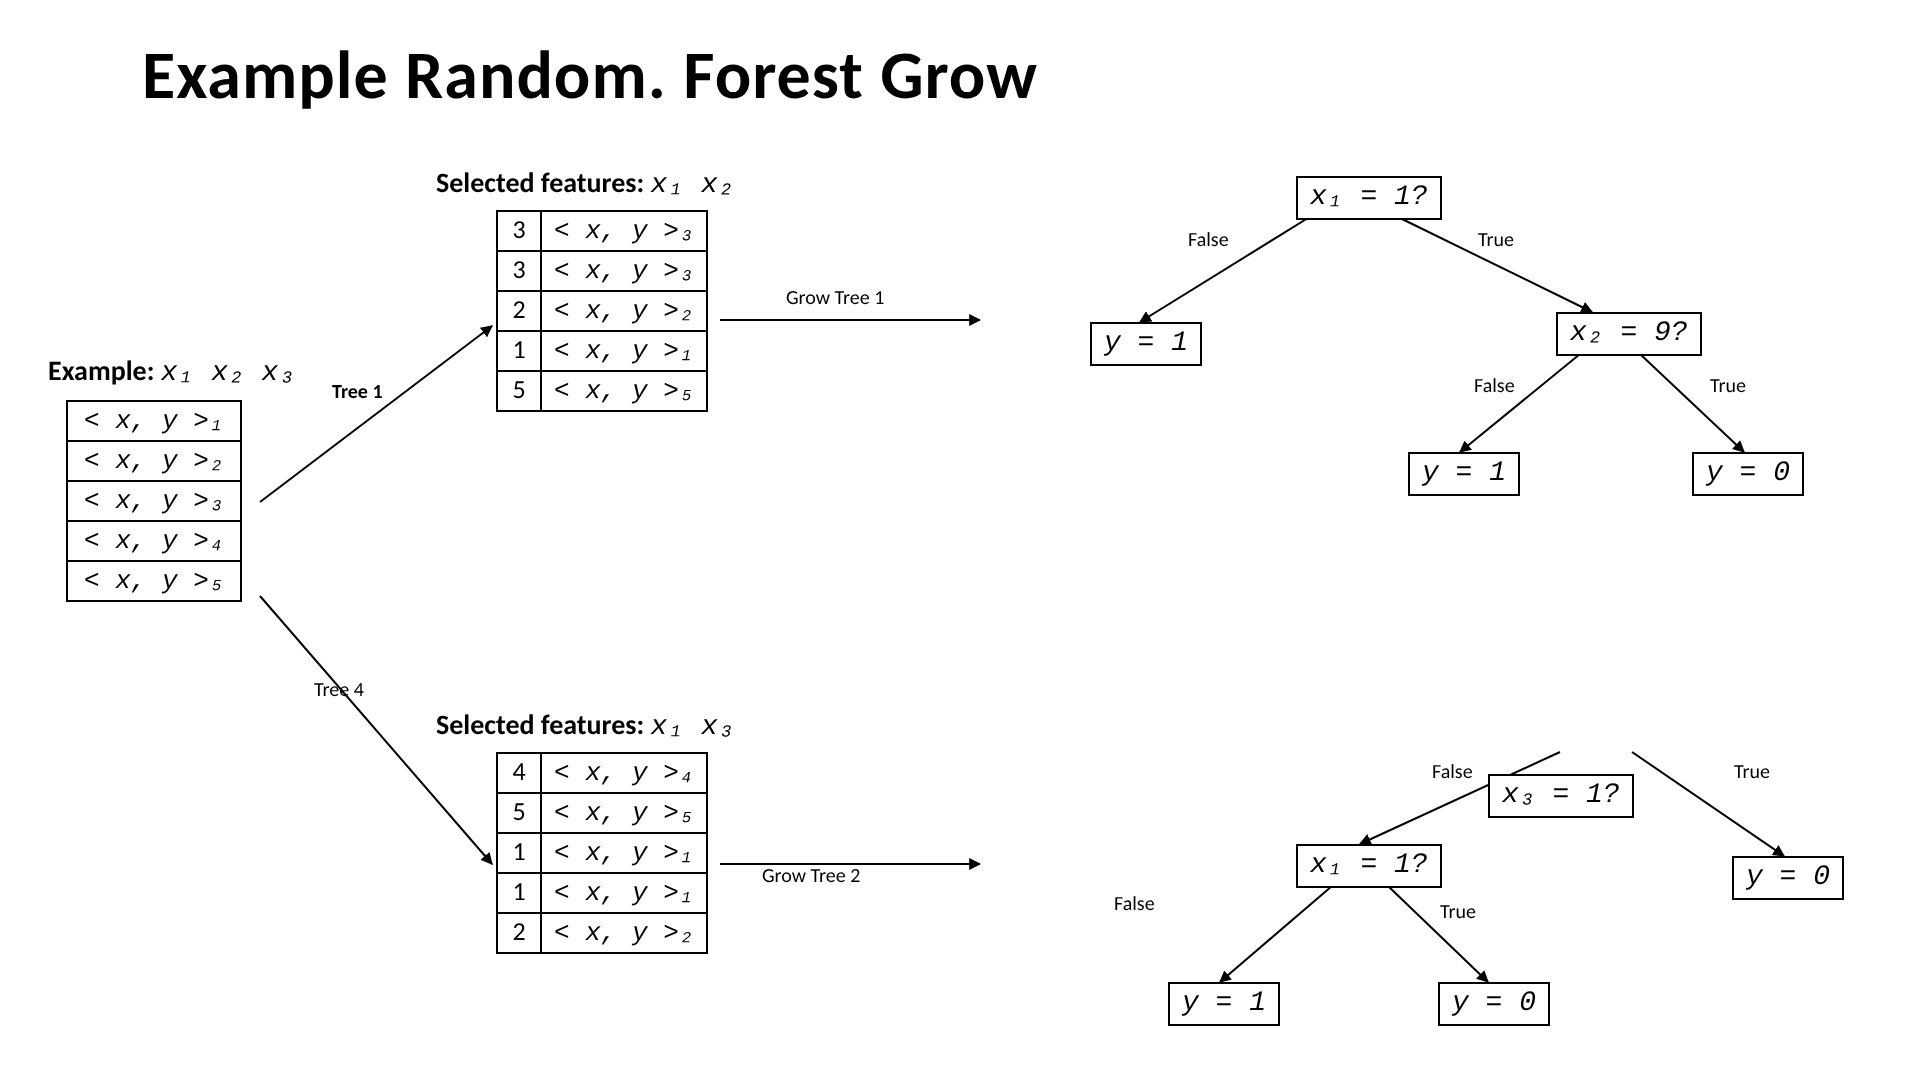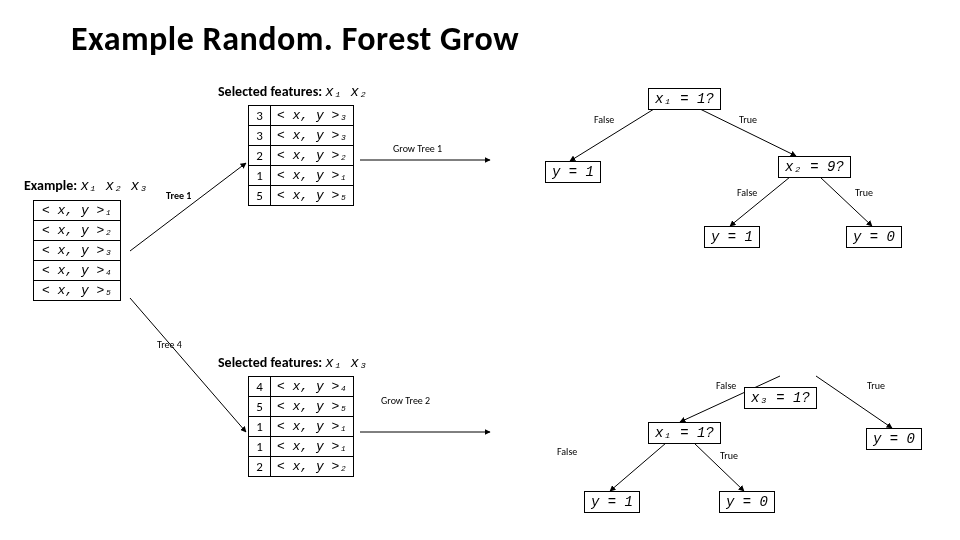--- a/index.html
+++ b/index.html
@@ -119,21 +119,21 @@
         <td class="wide mathi">&lt; x, y &gt;₁</td>
       </tr>
   <tr>
         <td>5</td>
         <td class="wide mathi">&lt; x, y &gt;₅</td>
       </tr>
 </tbody>
   </table>
 
 <div class="abs lbl" style="left:381px; top:142px;margin-left:12px;">Grow Tree 1</div>
-<div class="abs lbl" style="left:381px; top:394px;">Grow Tree 2</div>
+<div class="abs lbl" style="left:381px; top:431px;">Grow Tree 2</div>
 
 <div class="abs" style="left:218px; top:354px;">
   <b>Selected features:</b>
   <span class="mathi">x₁ x₃</span>
 </div>
 <table class="sel abs" style="left:248px; top:376px;">
   <tbody>
       <tr>
         <td>4</td>
         <td class="wide mathi">&lt; x, y &gt;₄</td>

